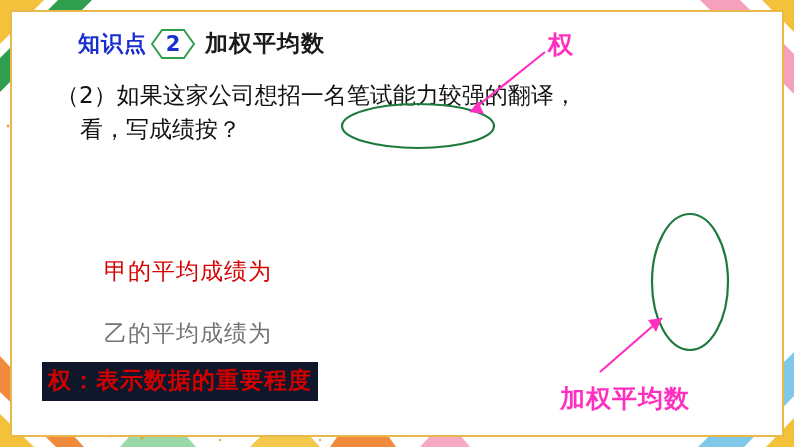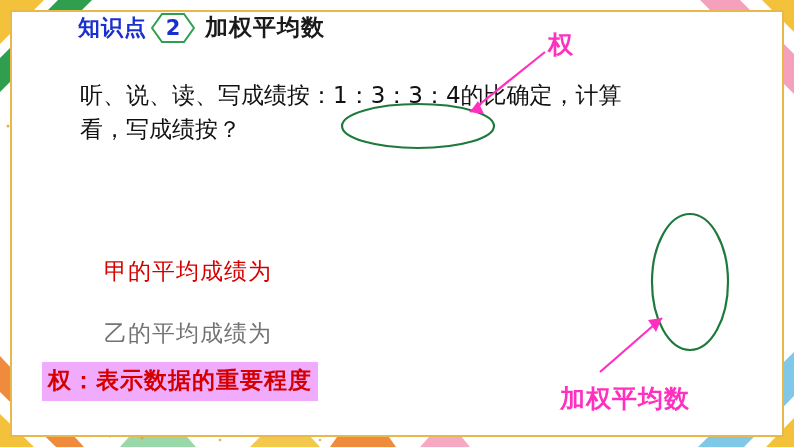--- a/index.html
+++ b/index.html
@@ -9,21 +9,21 @@
     background:#ffffff;
   }
   
   .bg-wrap{position:absolute;inset:0;overflow:hidden;}
   .frame{
     position:absolute;left:10px;top:10px;width:774px;height:427px;
     border:2px solid #e8b84b;background:#ffffff;box-sizing:border-box;
   }
   
   .kp{
-    position:absolute;left:78px;top:12px;display:flex;align-items:center;
+    position:absolute;left:78px;top:28px;display:flex;align-items:center;
   }
   .kp-text{
     font-size:22px;color:#1a2fd0;font-weight:bold;letter-spacing:1px;
     font-family:"DejaVu Sans","Liberation Sans",sans-serif;
   }
   .kp-hex{
     position:relative;width:44px;height:30px;margin-left:4px;
     display:flex;align-items:center;justify-content:center;
   }
   .kp-hex svg{position:absolute;left:0;top:0;}
@@ -44,21 +44,21 @@
   .para .l4{display:block;text-indent:24px;}
   .jia{
     position:absolute;left:104px;top:256px;font-size:23px;color:#d40000;
     letter-spacing:1px;
   }
   .yi{
     position:absolute;left:104px;top:318px;font-size:23px;color:#737373;
     letter-spacing:1px;
   }
   .hl{
-    position:absolute;left:42px;top:362px;background:#f0abfc;
+    position:absolute;left:42px;top:362px;background:#0f172a;
     padding:3px 6px 5px 6px;font-size:23px;color:#d40000;letter-spacing:1px;
     font-weight:bold;
   }
   
   .quan{
     position:absolute;left:548px;top:28px;font-size:25px;color:#ff2fbf;
     font-weight:bold;
   }
   .jqpjs{
     position:absolute;left:560px;top:382px;font-size:25px;color:#ff2fbf;
@@ -148,21 +148,21 @@
   <span class="kp-hex">
     <svg width="44" height="30" viewBox="0 0 44 30">
       <polygon points="11,1 33,1 43,15 33,29 11,29 1,15" fill="none" stroke="#2f9e4f" stroke-width="2"></polygon>
     </svg>
     <span class="kp-num">2</span>
   </span>
   <span class="kp-title">加权平均数</span>
 </div>
 
 <div class="para">
-  <span class="l2">听、说、读、写成绩按：1：3：3：4的比确定，计算</span>
+  <span>（2）如果这家公司想招一名笔试能力较强的翻译，</span>
   <span class="l4">看，写成绩按？</span>
 </div>
 
 <div class="jia">甲的平均成绩为</div>
 <div class="yi">乙的平均成绩为</div>
 <div class="hl">权：表示数据的重要程度</div>
 
 <div class="quan">权</div>
 <div class="jqpjs">加权平均数</div>
 

